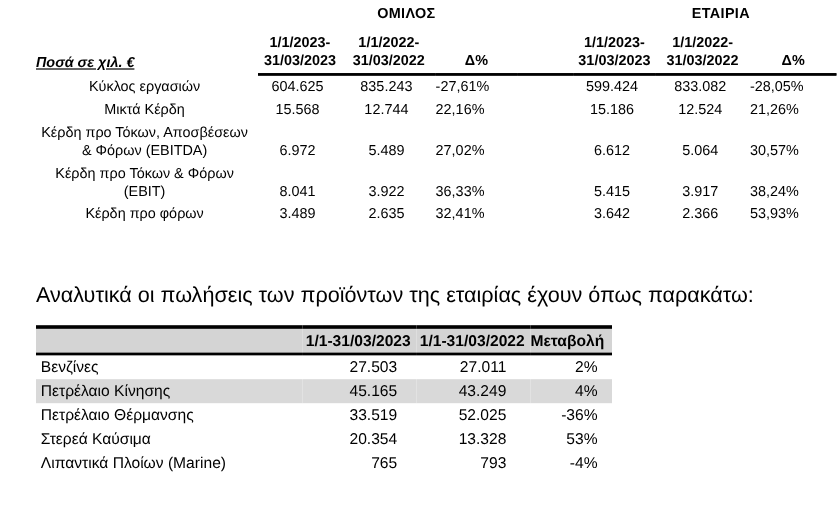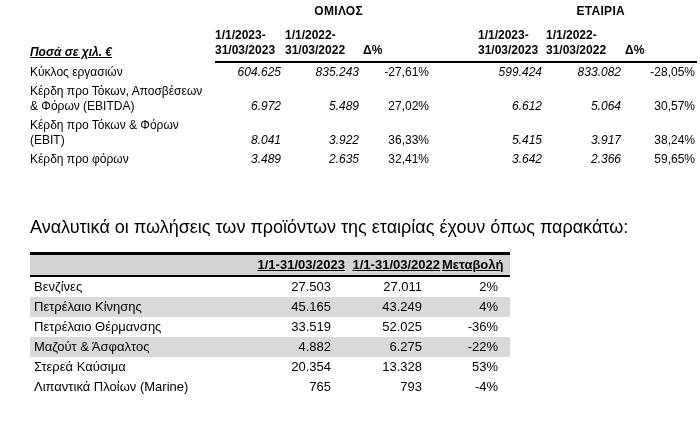--- a/index.html
+++ b/index.html
@@ -13,34 +13,34 @@
     font-family:"Liberation Sans",sans-serif;color:var(--ink);
   }
   .page{position:relative;width:700px;height:433px;}
 
   
   table{border-collapse:collapse;table-layout:fixed;}
   .summary{margin:2px 0 0 30px;width:667px;font-size:12px;}
   .summary td{padding:0;vertical-align:bottom;overflow:hidden;}
   .summary .entity{font-weight:bold;text-align:right;padding:2px 0 10px 0;letter-spacing:.3px;}
   .summary .lblhead{font-weight:bold;font-style:italic;text-decoration:underline;padding-bottom:3px;margin-left:20px;}
-  .summary .phead{font-weight:bold;text-align:left;line-height:15px;padding-bottom:3px;}
+  .summary .phead{font-weight:bold;text-align:center;line-height:15px;padding-bottom:3px;}
   .summary .hline{border-bottom:2px solid var(--ink);}
-  .summary .lbl{padding:2px 4px 2px 0;line-height:15px;}
-  .summary .num{text-align:right;padding:2px 4px 2px 0;line-height:15px;font-style:italic;}
-  .summary .dnum{text-align:right;padding:2px 2px 2px 0;line-height:15px;}
+  .summary .lbl{padding:2px 4px 2px 0;line-height:15px;text-align:center;}
+  .summary .num{text-align:center;padding:2px 4px 2px 0;line-height:15px;}
+  .summary .dnum{padding:2px 2px 2px 0;line-height:15px;}
 
   
   .intro{margin:50px 0 0 30px;font-size:18px;line-height:16px;}
 
   
   .sales{margin:17px 0 0 30px;width:480px;font-size:13px;border-top:3px solid var(--ink);}
   .sales th{
-    background:var(--header-shade);font-weight:bold;text-decoration:underline;
-    text-align:right;border-bottom:2px solid var(--ink);padding:2px 2px 2px 0;line-height:16px;
+    background:var(--header-shade);font-weight:bold;
+    text-align:center;border-bottom:2px solid var(--ink);padding:2px 2px 2px 0;line-height:16px;
   }
   .sales th.chg{padding-right:11px;}
   .sales td{padding:2px 0;line-height:16px;}
   .sales td.plabel{text-align:left;padding-left:4px;margin-left:28px;}
   .sales td.pnum{text-align:right;padding-right:16px;}
   .sales td.pnum2{text-align:right;padding-right:20px;margin-top:24px;}
   .sales td.pchange{text-align:right;padding-right:12px;}
   .sales tr.shade{background:var(--shade);}
 </style>
 </head>
@@ -84,20 +84,30 @@
           <td class="lbl">Κύκλος εργασιών</td>
           <td class="num">604.625</td>
           <td class="num">835.243</td>
           <td class="dnum">-27,61%</td>
           <td></td>
           <td class="num">599.424</td>
           <td class="num">833.082</td>
           <td class="dnum">-28,05%</td>
         </tr>
         <tr>
+          <td class="lbl">Μικτά Κέρδη</td>
+          <td class="num">15.568</td>
+          <td class="num">12.744</td>
+          <td class="dnum">22,16%</td>
+          <td></td>
+          <td class="num">15.186</td>
+          <td class="num">12.524</td>
+          <td class="dnum">21,26%</td>
+        </tr>
+        <tr>
           <td class="lbl">Κέρδη προ Τόκων, Αποσβέσεων &amp; Φόρων (EBITDA)</td>
           <td class="num">6.972</td>
           <td class="num">5.489</td>
           <td class="dnum">27,02%</td>
           <td></td>
           <td class="num">6.612</td>
           <td class="num">5.064</td>
           <td class="dnum">30,57%</td>
         </tr>
         <tr>
@@ -111,21 +121,21 @@
           <td class="dnum">38,24%</td>
         </tr>
         <tr>
           <td class="lbl">Κέρδη προ φόρων</td>
           <td class="num">3.489</td>
           <td class="num">2.635</td>
           <td class="dnum">32,41%</td>
           <td></td>
           <td class="num">3.642</td>
           <td class="num">2.366</td>
-          <td class="dnum">59,65%</td>
+          <td class="dnum">53,93%</td>
         </tr>
       </tbody>
   </table>
 
   <div class="intro">Αναλυτικά οι πωλήσεις των προϊόντων της εταιρίας έχουν όπως παρακάτω:</div>
 
   <table class="sales">
     <colgroup>
       <col style="width:222px">
         <col style="width:95px">
@@ -152,26 +162,20 @@
           <td class="pnum">45.165</td>
           <td class="pnum2">43.249</td>
           <td class="pchange">4%</td>
         </tr>
         <tr>
           <td class="plabel">Πετρέλαιο Θέρμανσης</td>
           <td class="pnum">33.519</td>
           <td class="pnum2">52.025</td>
           <td class="pchange">-36%</td>
         </tr>
-        <tr class="shade">
-          <td class="plabel">Μαζούτ &amp; Άσφαλτος</td>
-          <td class="pnum">4.882</td>
-          <td class="pnum2">6.275</td>
-          <td class="pchange">-22%</td>
-        </tr>
         <tr>
           <td class="plabel">Στερεά Καύσιμα</td>
           <td class="pnum">20.354</td>
           <td class="pnum2">13.328</td>
           <td class="pchange">53%</td>
         </tr>
         <tr>
           <td class="plabel">Λιπαντικά Πλοίων (Marine)</td>
           <td class="pnum">765</td>
           <td class="pnum2">793</td>

